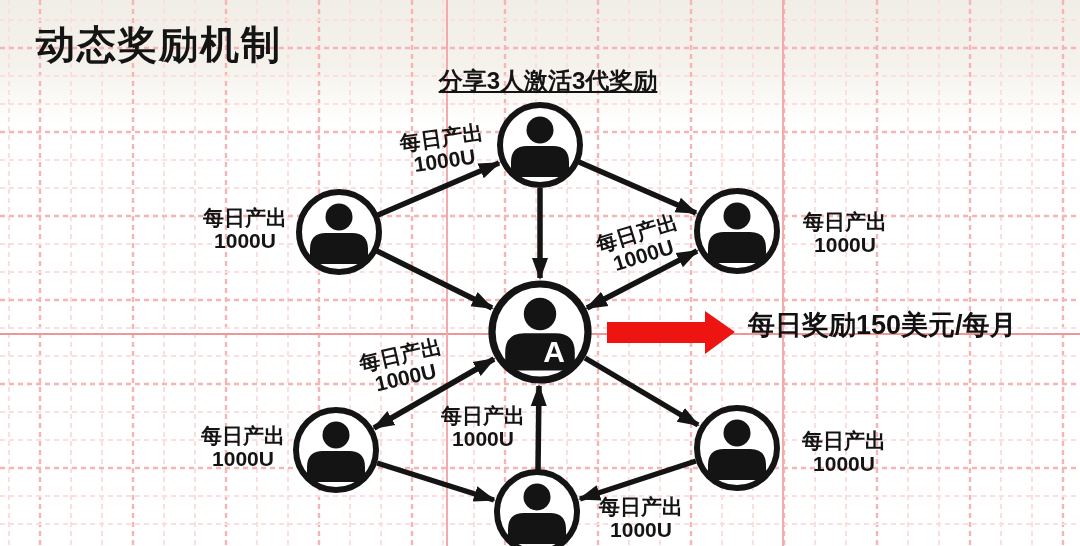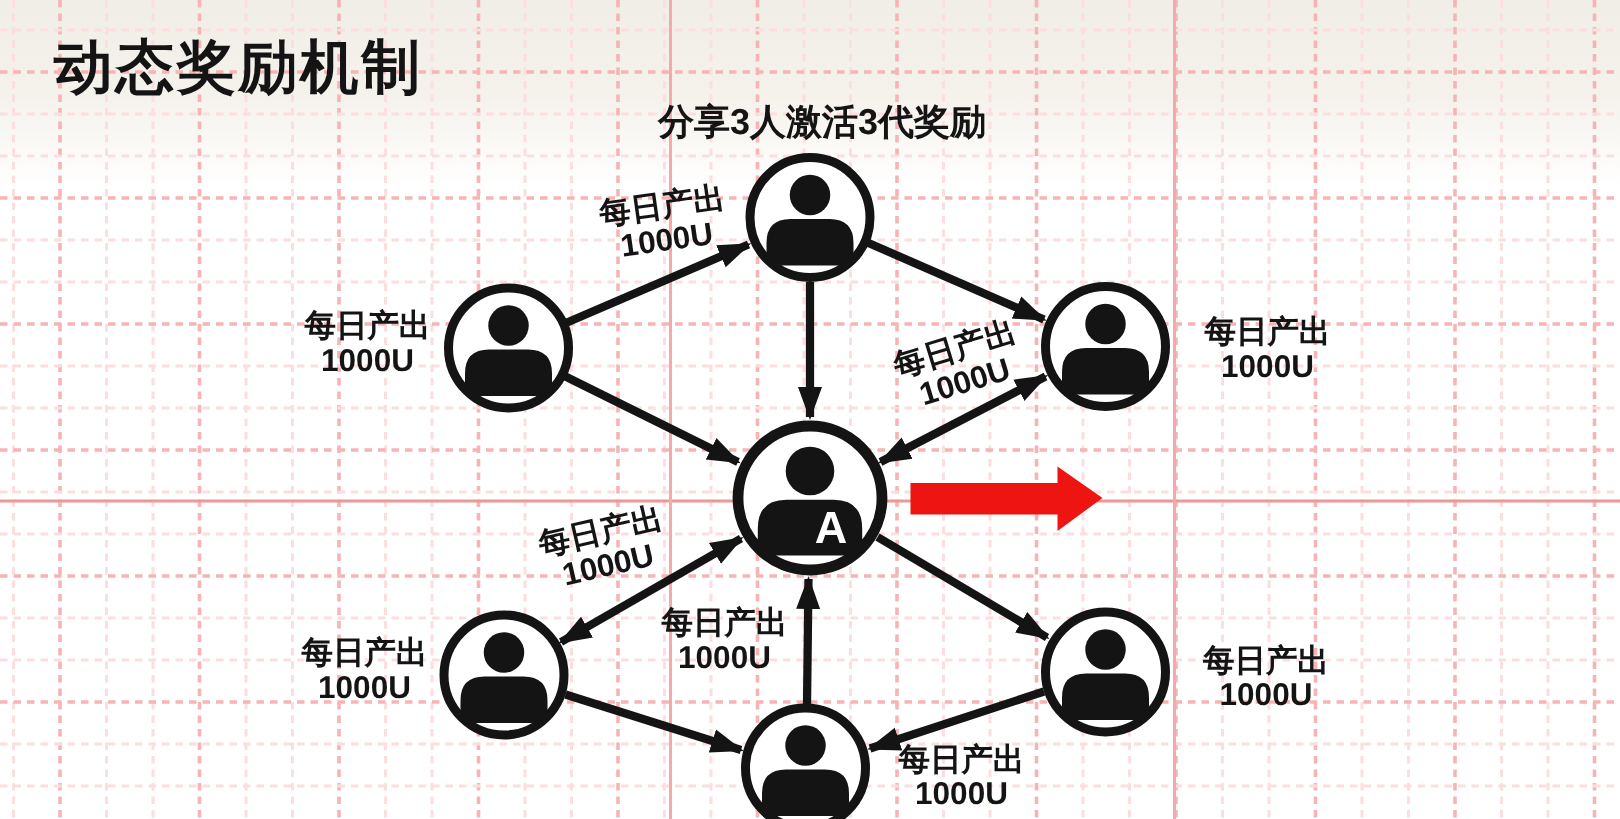--- a/index.html
+++ b/index.html
@@ -12,21 +12,21 @@
   }
   .stage svg{position:absolute;left:0;top:0;}
   .page-title{
     position:absolute;left:36px;top:18px;
     font-size:39px;font-weight:bold;color:#141414;letter-spacing:2px;
     white-space:nowrap;
   }
   .annotation{
     position:absolute;left:548px;top:81px;
     transform:translate(-50%,-50%);
-    font-size:24px;font-weight:bold;color:#141414;white-space:nowrap;
+    font-size:24px;font-weight:bold;color:#141414;white-space:nowrap;text-decoration:underline;
   }
   .out-label{
     position:absolute;
     font-size:21px;line-height:23px;font-weight:bold;color:#141414;
     text-align:center;white-space:pre-line;
   }
   .reward-text{
     position:absolute;left:748px;top:309px;
     font-size:27px;line-height:33px;font-weight:bold;color:#111;
     white-space:nowrap;
@@ -155,15 +155,16 @@
   <div class="out-label" style="left:243px;top:447px;transform:translate(-50%,-50%);">每日产出
 1000U</div>
   <div class="out-label" style="left:483px;top:427px;transform:translate(-50%,-50%);">每日产出
 1000U</div>
   <div class="out-label" style="left:844px;top:452px;transform:translate(-50%,-50%);">每日产出
 1000U</div>
   <div class="out-label" style="left:641px;top:518px;transform:translate(-50%,-50%);">每日产出
 1000U</div>
 
   <div class="reward-text">
+    <div>每日奖励150美元/每月</div>
   </div>
 
 </div>
 
 </body></html>

